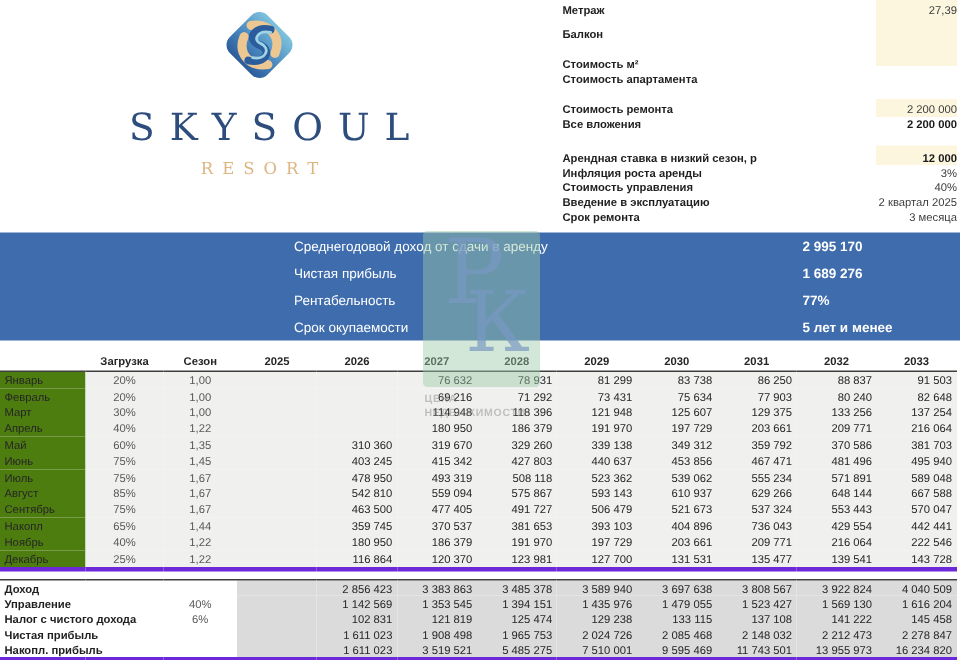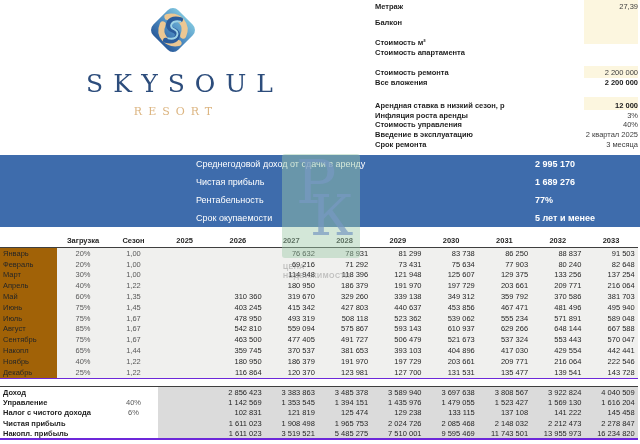--- a/index.html
+++ b/index.html
@@ -48,22 +48,22 @@
   .blabel{position:absolute;left:196px;font-size:9px;font-weight:normal;color:#ffffff;white-space:nowrap;}
   .bvalue{position:absolute;left:535px;font-size:9px;font-weight:bold;color:#ffffff;white-space:nowrap;}
   
   table{border-collapse:collapse;table-layout:fixed;position:absolute;left:0;width:562px;}
   #months-table{top:234px;}
   #months-table th{
     font-size:7.5px;font-weight:bold;height:13px;text-align:center;
     border-bottom:1px solid #3f3f3f;padding:0;white-space:nowrap;vertical-align:middle;
   }
   #months-table td{height:10.8px;font-size:7.5px;padding:0;vertical-align:middle;white-space:nowrap;}
-  #months-table tr:last-child td{border-bottom:1px solid #6d28d9;}
-  .c-month{padding-left:3px !important;text-align:left;background:#a16207;}
+  #months-table tr:last-child td{border-bottom:3px solid #6d28d9;}
+  .c-month{padding-left:3px !important;text-align:left;background:#4d7c0f;}
   .c-load,.c-season{text-align:center;color:#595959;background:#f0f0ee;}
   .c-val{text-align:right;padding-right:3px !important;background:#f0f0ee;}
   #totals-table{top:386px;}
   #totals-table td{height:10.3px;font-size:7.5px;padding:0;vertical-align:middle;white-space:nowrap;}
   #totals-table tr:first-child td{border-top:1px solid #3f3f3f;}
   #totals-table tr:last-child td{border-bottom:2px solid #6d28d9;}
   .t-label{padding-left:3px !important;font-weight:bold;color:#1f1f1f;text-align:left;}
   .t-rate{text-align:center;color:#595959;}
   .t-val{text-align:right;padding-right:3px !important;background:#dbdbdb;}
   
@@ -351,21 +351,21 @@
       <tr>
         <td class="c-month">Накопл</td>
         <td class="c-load">65%</td>
         <td class="c-season">1,44</td>
         <td class="c-val"></td>
         <td class="c-val">359 745</td>
         <td class="c-val">370 537</td>
         <td class="c-val">381 653</td>
         <td class="c-val">393 103</td>
         <td class="c-val">404 896</td>
-        <td class="c-val">417 030</td>
+        <td class="c-val">736 043</td>
         <td class="c-val">429 554</td>
         <td class="c-val">442 441</td>
       </tr>
       <tr>
         <td class="c-month">Ноябрь</td>
         <td class="c-load">40%</td>
         <td class="c-season">1,22</td>
         <td class="c-val"></td>
         <td class="c-val">180 950</td>
         <td class="c-val">186 379</td>

